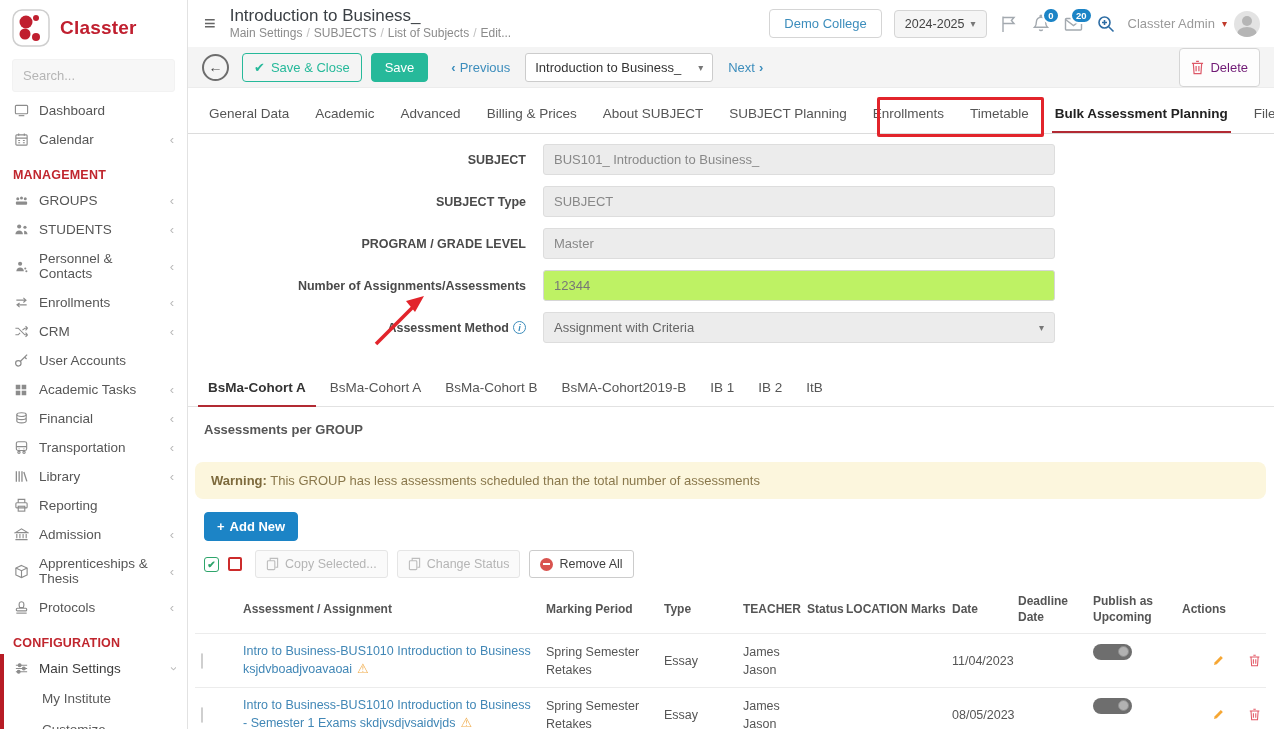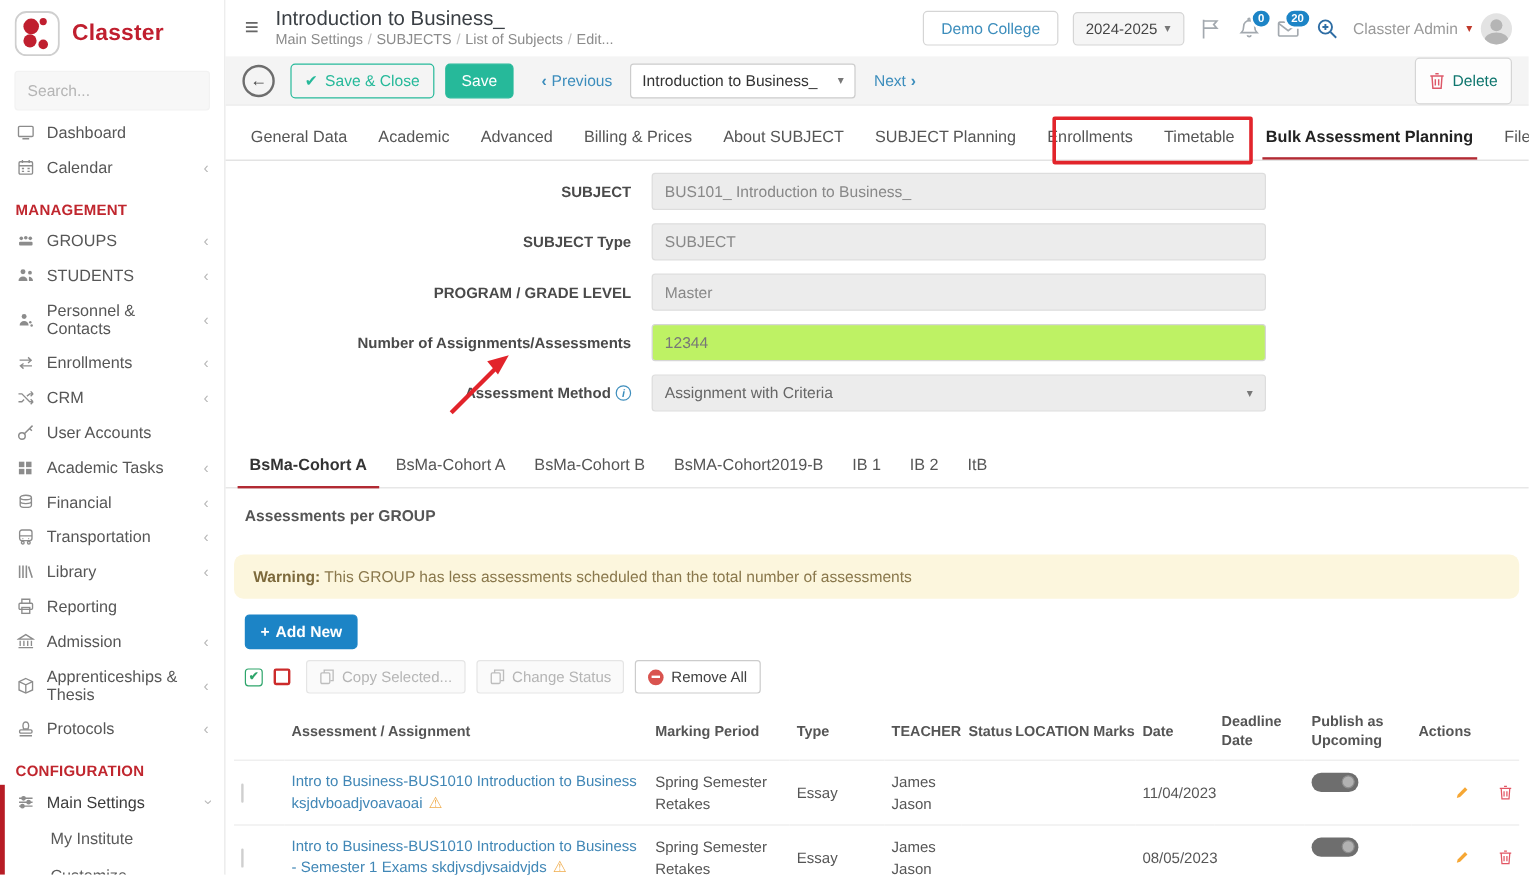--- a/index.html
+++ b/index.html
@@ -47,21 +47,21 @@
 
   .toolbar { height:41px; background:#f4f4f4; display:flex; align-items:center; gap:9px; padding:0 14px; border-bottom:1px solid #ececec; }
   .btn-back { width:27px; height:27px; border-radius:50%; border:2px solid #6d6d6d; background:transparent; color:#444; font-size:14px; display:flex; align-items:center; justify-content:center; cursor:pointer; margin-right:4px; }
   .btn-saveclose { border:1px solid #26b99a; color:#26b99a; background:transparent; border-radius:4px; padding:6px 11px; font-size:13px; display:flex; gap:6px; align-items:center; cursor:pointer; font-family:inherit; }
   .btn-save { background:#26b99a; color:#fff; border:1px solid #26b99a; border-radius:4px; padding:6px 13px; font-size:13px; cursor:pointer; font-family:inherit; }
   .nav-link { color:#3c8dbc; font-size:13px; cursor:pointer; display:flex; align-items:center; gap:4px; }
   .nav-link .ang { font-weight:bold; }
   .lnk-prev { margin-left:14px; }
   .record-select { background:#fff; border:1px solid #ccc; border-radius:3px; width:188px; padding:6px 9px; color:#333; font-size:13px; display:flex; align-items:center; cursor:pointer; margin:0 6px; }
   .record-select .caret { margin-left:auto; }
-  .btn-delete { margin-left:auto; background:#fdfdfd; border:1px solid #d5d5d5; border-radius:4px; padding:11px 11px; color:#0f766e; font-size:13px; display:flex; align-items:flex-end; gap:6px; cursor:pointer; }
+  .btn-delete { margin-left:auto; background:#fdfdfd; border:1px solid #d5d5d5; border-radius:4px; padding:11px 11px; color:#701a75; font-size:13px; display:flex; align-items:flex-end; gap:6px; cursor:pointer; }
 
   .tabs { display:flex; padding:6px 8px 0; border-bottom:1px solid #dcdcdc; position:relative; }
   .tab { padding:12px 13px; color:#555; font-size:13.5px; cursor:pointer; position:relative; white-space:nowrap; }
   .tab.active { color:#222; font-weight:600; }
   .tab.active::after { content:""; position:absolute; left:10px; right:10px; bottom:0; height:2px; background:#b22a33; }
 
   .annotation-box { position:absolute; left:689px; top:97px; width:167px; height:40px; border:3px solid #e2242b; border-radius:2px; pointer-events:none; z-index:5; }
   .annotation-arrow { position:absolute; left:180px; top:288px; pointer-events:none; z-index:5; }
 
   .form { padding:10px 0 2px; }

